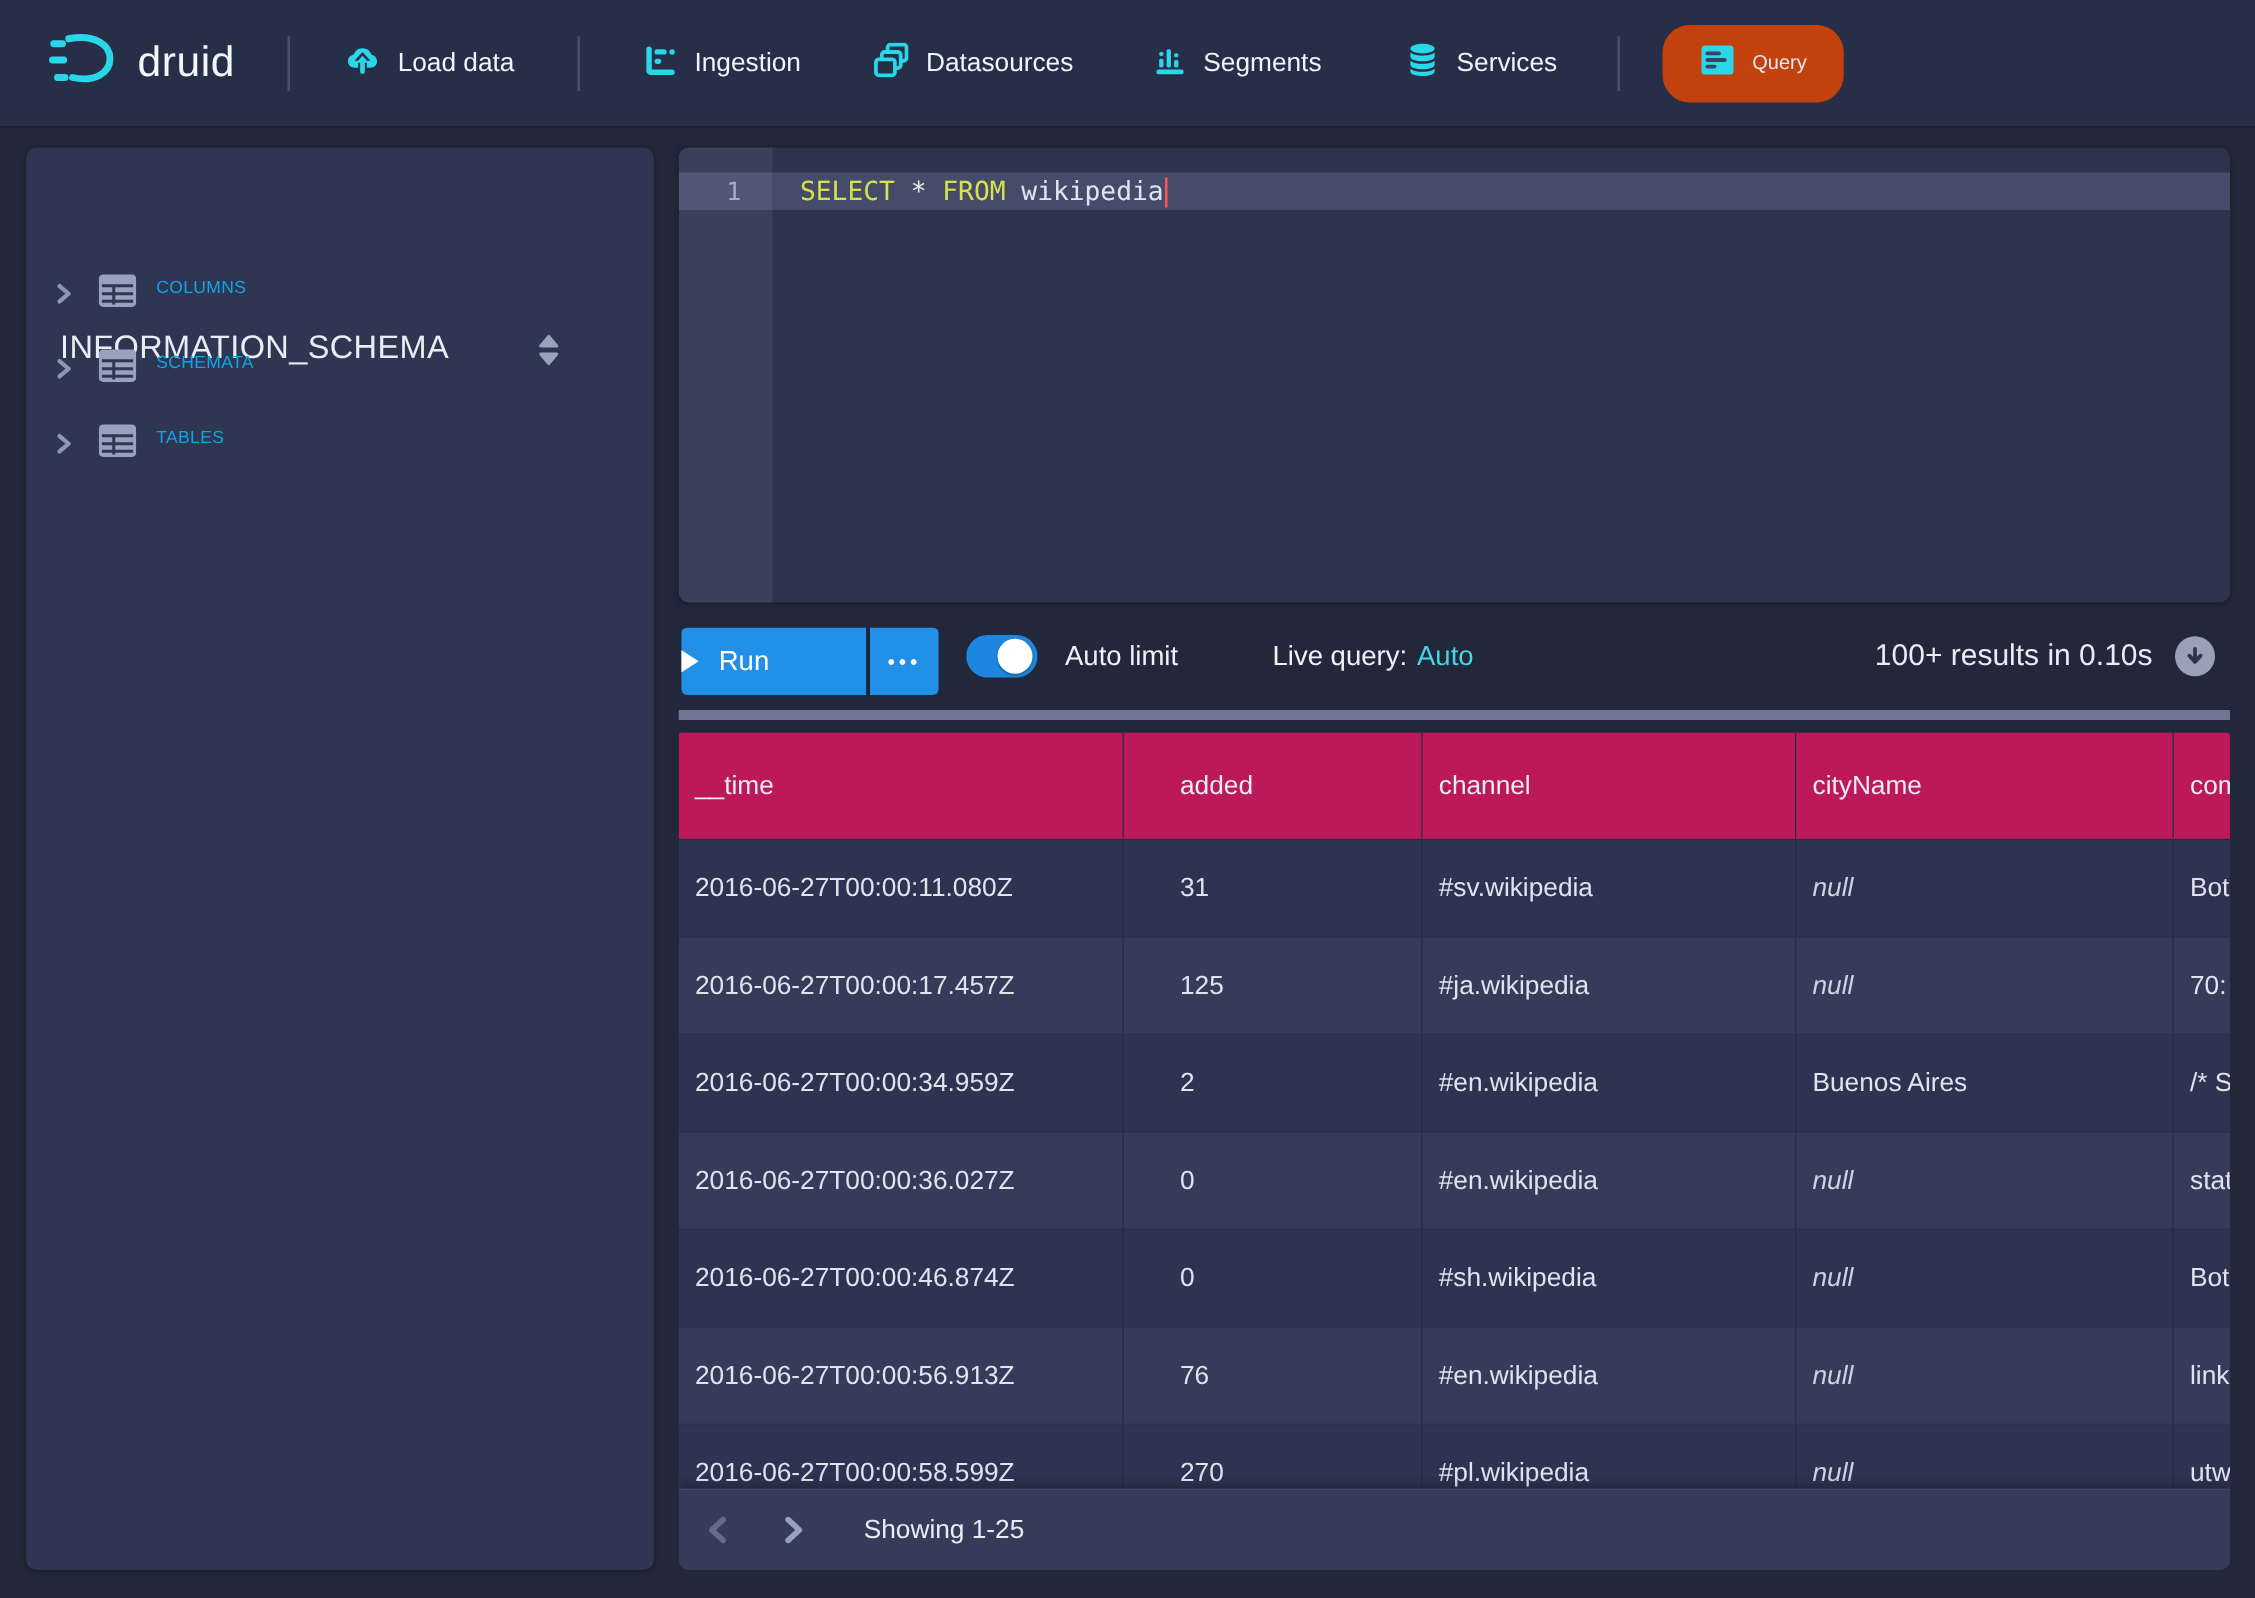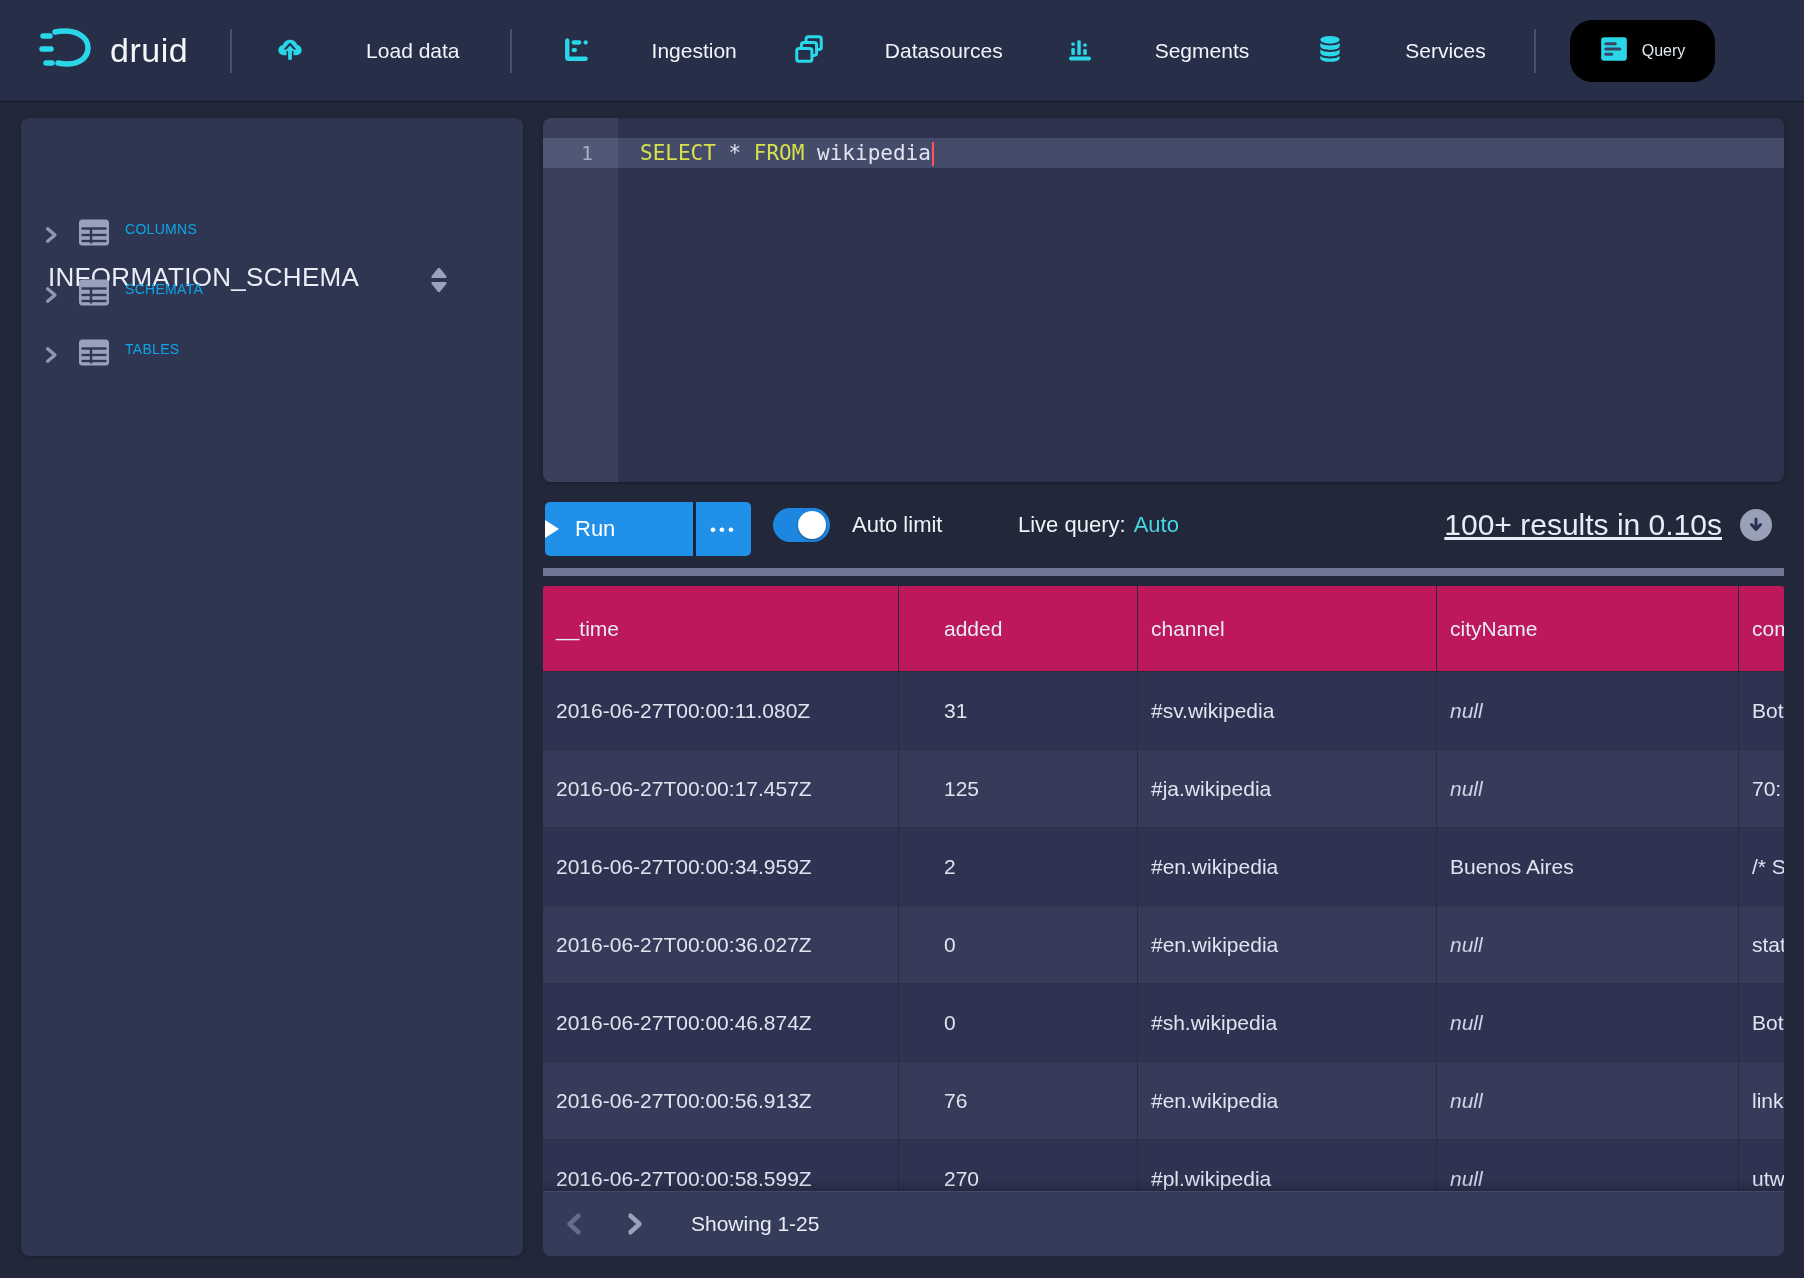--- a/index.html
+++ b/index.html
@@ -19,28 +19,28 @@
     background:#272e48; display:flex; align-items:center; padding-left:38px;
     box-shadow:0 1px 0 rgba(0,0,0,.35);
   }
   .logo { display:flex; align-items:center; }
   .logo-text { font-size:34px; font-weight:500; color:#f4f6fa; margin-left:14px; letter-spacing:.5px; }
   .nav-sep { width:2px; height:44px; background:#4a5170; }
   .sep1 { margin-left:42px; }
   .sep2 { margin-left:50px; }
   .sep3 { margin-left:48px; }
   .nav-item { display:flex; align-items:center; gap:14px; cursor:pointer; }
-  .nav-item .label { font-size:21px; color:#f1f4f9;margin-left:48px; }
+  .nav-item .label { font-size:21px; color:#f1f4f9; }
   .ni-load { margin-left:44px; }
   .ni-ingestion { margin-left:52px; }
   .ni-datasources { margin-left:58px; }
   .ni-segments { margin-left:64px; }
   .ni-services { margin-left:68px; }
   .nav-pill {
-    margin-left:34px; background:#000000; border-radius:22px;
+    margin-left:34px; background:#c2410c; border-radius:22px;
     height:62px; padding:0 30px; display:flex; align-items:center; gap:14px; cursor:pointer;
   }
 
   
   .sidebar {
     position:absolute; left:21px; top:118px; width:502px; height:1138px;
     background:#2f3651; border-radius:8px; box-shadow:0 1px 4px rgba(0,0,0,.3);
   }
   .schema-title { position:absolute; left:27px; top:144px; font-size:26px; color:#e9edf5; letter-spacing:.3px; }
   .schema-sort { position:absolute; right:72px; top:148px; cursor:pointer; }
@@ -78,21 +78,21 @@
   .play { width:0; height:0; border-left:14px solid #fff; border-top:9px solid transparent; border-bottom:9px solid transparent; }
   .run-div { width:3px; background:#1c2439; }
   .run-more { width:55px; background:#2090e9; display:flex; align-items:center; justify-content:center; }
   .dots { color:#fff; font-size:17px; letter-spacing:3px; line-height:1; }
 
   .switch { position:absolute; left:230px; top:26px; width:57px; height:34px; border-radius:17px; background:#1d86e0; cursor:pointer; }
   .knob { position:absolute; right:4px; top:3px; width:28px; height:28px; border-radius:50%; background:#fff; box-shadow:0 1px 2px rgba(0,0,0,.4); }
   .auto-limit { position:absolute; left:309px; top:0; line-height:86px; font-size:22px; color:#eef1f7; }
   .live-query { position:absolute; left:475px; top:0; line-height:86px; font-size:22px; color:#eef1f7; }
   .live-query .lq-val { color:#45d5e4; cursor:pointer; margin-left:8px; }
-  .results-summary { position:absolute; right:62px; top:0; line-height:86px; font-size:30px; color:#e8ecf4;text-decoration:underline; }
+  .results-summary { position:absolute; right:62px; top:0; line-height:86px; font-size:24px; color:#e8ecf4; }
   .dl-btn { position:absolute; right:12px; top:27px; width:32px; height:32px; border-radius:50%; background:#99a1b9; cursor:pointer; display:flex; align-items:center; justify-content:center; }
 
   
   .resize-bar { position:absolute; left:543px; top:568px; width:1241px; height:8px; background:#6f7795; cursor:row-resize; }
 
   
   .results {
     position:absolute; left:543px; top:586px; width:1241px; height:670px;
     background:#2e344e; border-radius:3px 3px 8px 8px; overflow:hidden;
   }

